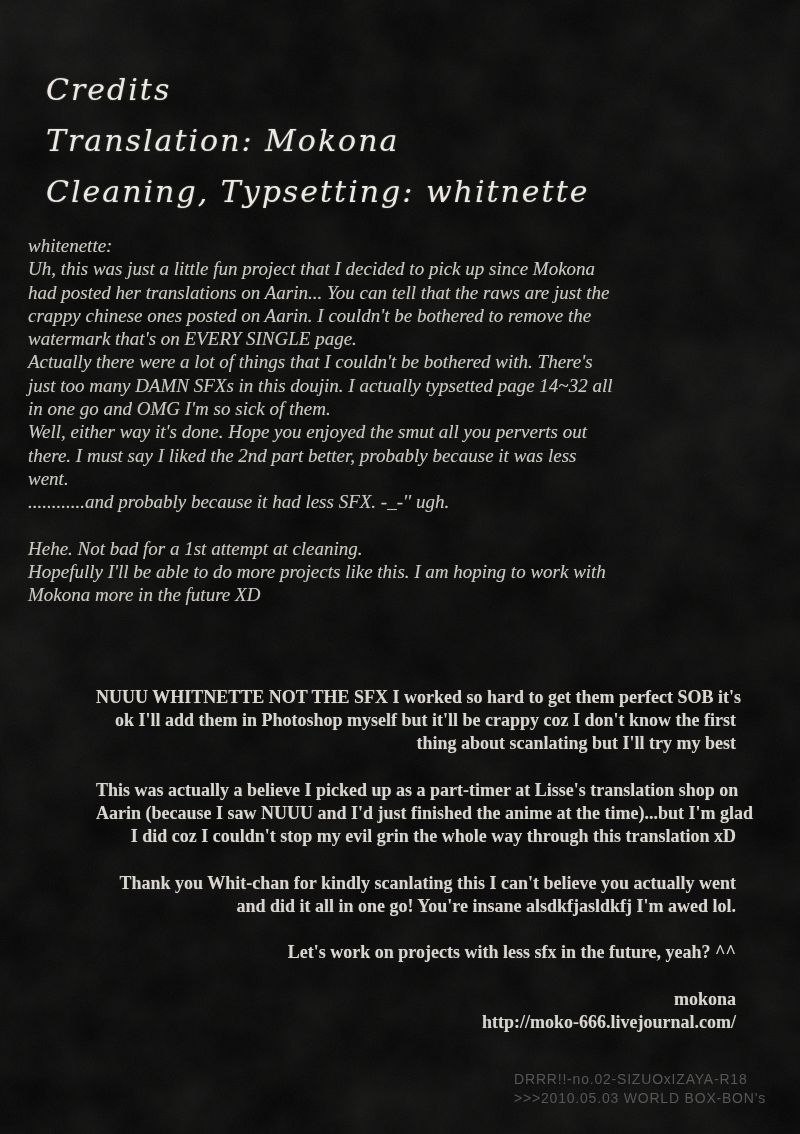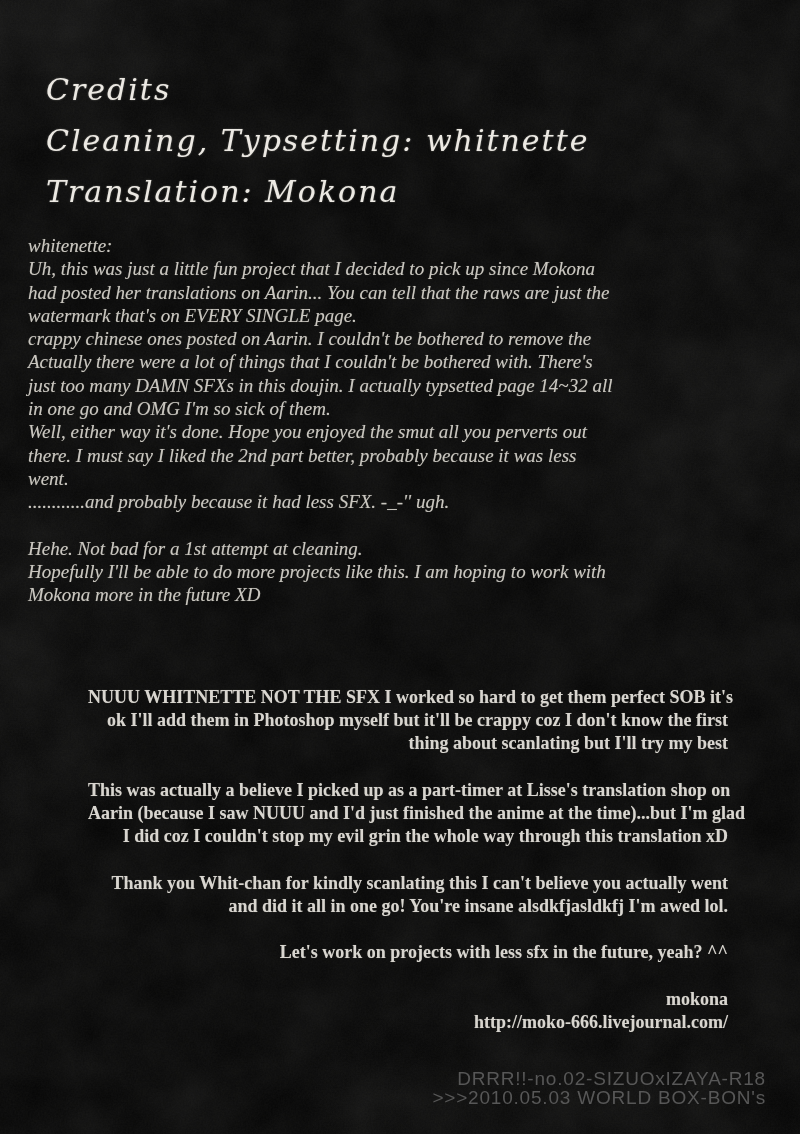--- a/index.html
+++ b/index.html
@@ -31,36 +31,36 @@
     position:absolute;left:28px;top:234px;
     color:#c9c6bf;
     font-family:"Liberation Serif", serif;
     font-style:italic;
     font-size:19px;
     line-height:23.3px;
     text-shadow:0 0 1px rgba(215,215,205,0.40);
   }
   .wn-note .line{min-height:23.3px;white-space:nowrap;}
   .mk-note{
-    position:absolute;right:72px;top:686px;width:640px;
+    position:absolute;right:64px;top:686px;width:640px;
     text-align:right;
     color:#d8d5cf;
     font-family:"Liberation Serif", serif;
     font-weight:bold;
     font-size:18px;
     line-height:23.2px;
     text-shadow:0 0 1px rgba(225,225,215,0.35);
   }
   .mk-note .line{min-height:23.2px;white-space:nowrap;}
   .footer{
     position:absolute;right:34px;top:1070px;
-    text-align:right;
+    text-align:left;
     color:#575757;
     font-family:"Liberation Sans", sans-serif;
-    font-size:19px;
+    font-size:14px;
     line-height:18.5px;
     letter-spacing:0.8px;
     white-space:nowrap;
   }
 </style>
 </head>
 <body>
 
 <div class="page">
 
@@ -74,30 +74,30 @@
         <feTurbulence type="fractalNoise" baseFrequency="0.6" numOctaves="2" seed="4" stitchTiles="stitch"></feTurbulence>
         <feColorMatrix type="matrix" values="0 0 0 0 0.55  0 0 0 0 0.55  0 0 0 0 0.52  0 0 0 0.05 0"></feColorMatrix>
       </filter>
     </defs>
     <rect width="800" height="1134" filter="url(#grain)"></rect>
     <rect width="800" height="1134" filter="url(#fine-grain)"></rect>
   </svg>
 
   <div class="header">
     <div class="h-line">Credits</div>
+    <div class="h-line">Translation: Mokona</div>
     <div class="h-line">Cleaning, Typsetting: whitnette</div>
-    <div class="h-line">Translation: Mokona</div>
   </div>
 
   <div class="wn-note">
     <div class="line">whitenette:</div>
     <div class="line">Uh, this was just a little fun project that I decided to pick up since Mokona</div>
     <div class="line">had posted her translations on Aarin... You can tell that the raws are just the</div>
+    <div class="line">crappy chinese ones posted on Aarin. I couldn't be bothered to remove the</div>
     <div class="line">watermark that's on EVERY SINGLE page.</div>
-    <div class="line">crappy chinese ones posted on Aarin. I couldn't be bothered to remove the</div>
     <div class="line">Actually there were a lot of things that I couldn't be bothered with. There's</div>
     <div class="line">just too many DAMN SFXs in this doujin. I actually typsetted page 14~32 all</div>
     <div class="line">in one go and OMG I'm so sick of them.</div>
     <div class="line">Well, either way it's done. Hope you enjoyed the smut all you perverts out</div>
     <div class="line">there. I must say I liked the 2nd part better, probably because it was less</div>
     <div class="line">went.</div>
     <div class="line">............and probably because it had less SFX. -_-'' ugh.</div>
     <div class="line"></div>
     <div class="line">Hehe. Not bad for a 1st attempt at cleaning.</div>
     <div class="line">Hopefully I'll be able to do more projects like this. I am hoping to work with</div>

